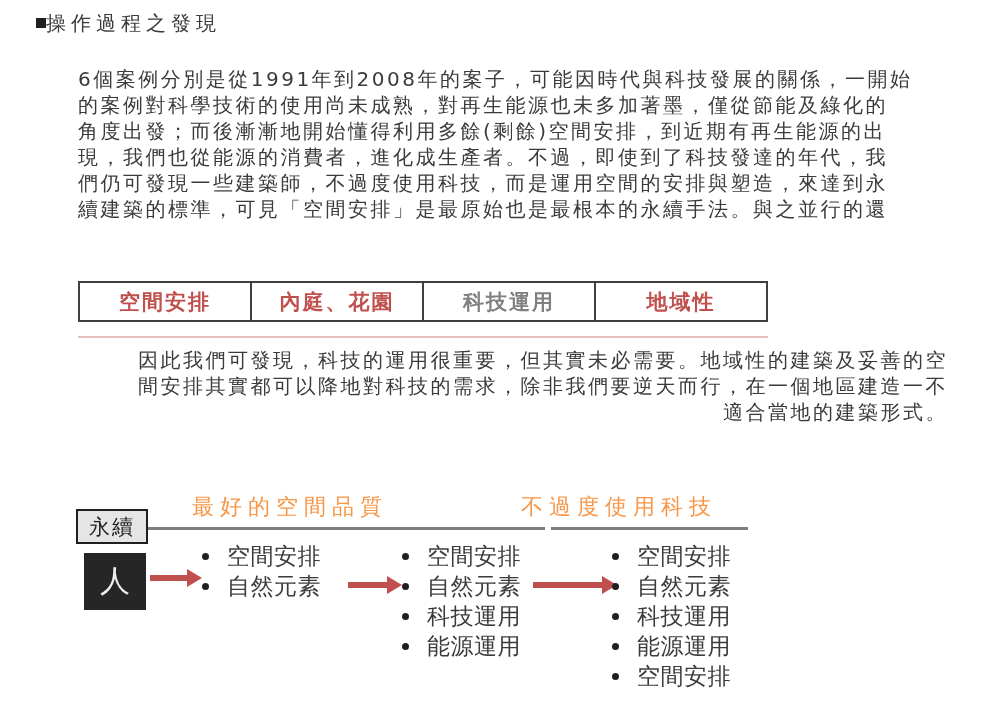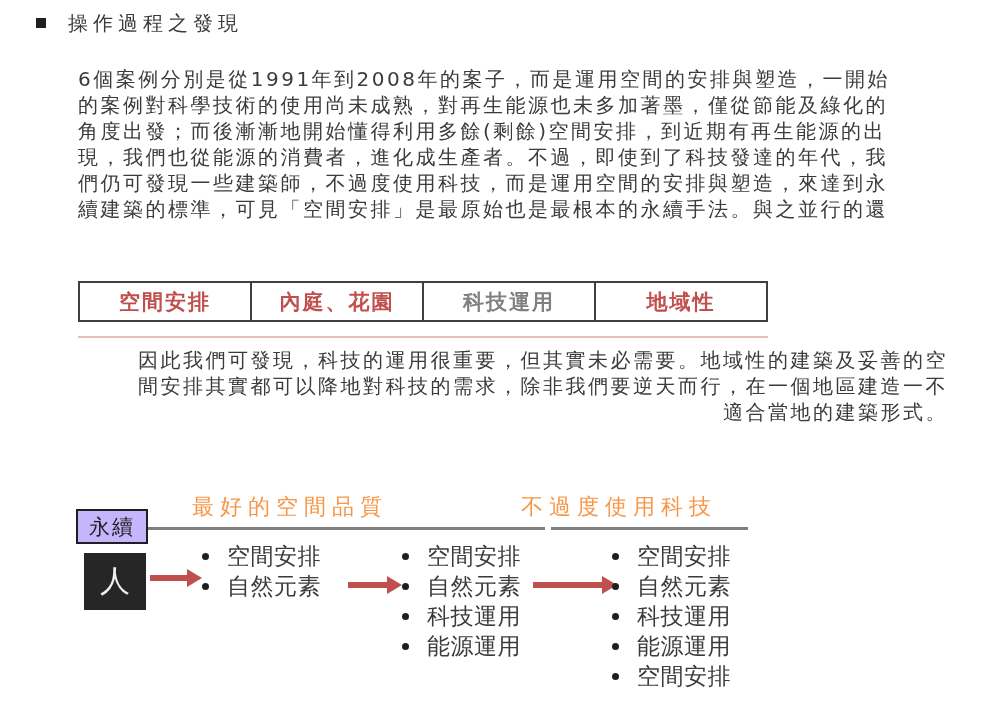--- a/index.html
+++ b/index.html
@@ -4,21 +4,21 @@
 <style>
   html,body{margin:0;padding:0;background:#fff;}
   #slide{
     position:relative;width:1005px;height:704px;background:#ffffff;
     overflow:hidden;font-family:"DejaVu Sans","Liberation Sans",sans-serif;
     color:#3b3b3b;
   }
   
   .title-row{position:absolute;left:36px;top:10px;display:flex;align-items:flex-start;}
   .title-bullet{width:10px;height:10px;background:#1f1f1f;margin-top:8px;flex:none;}
-  .title-text{margin-left:22px;font-size:20px;letter-spacing:5px;color:#3b3b3b;white-space:nowrap;}
+  .title-text{font-size:20px;letter-spacing:5px;color:#3b3b3b;white-space:nowrap;}
   
   .para{position:absolute;left:78px;width:870px;}
   .para .line{height:26px;line-height:26px;font-size:20px;letter-spacing:2.5px;white-space:nowrap;color:#3b3b3b;}
   #para1{top:66px;}
   #para2{top:347px;text-align:right;}
   
   .arch-table{
     position:absolute;left:78px;top:281px;width:690px;height:41px;
     display:flex;border:2px solid #3f3f3f;box-sizing:border-box;
   }
@@ -33,21 +33,21 @@
   .table-underline{position:absolute;left:78px;top:336px;width:690px;height:2px;background:#e8c0be;}
   
   .diag-header{position:absolute;top:492px;font-size:22px;letter-spacing:6px;color:#f79646;white-space:nowrap;}
   #hdr1{left:192px;}
   #hdr2{left:521px;}
   .hline{position:absolute;top:527px;height:3px;background:#7f7f7f;}
   #hline1{left:148px;width:397px;}
   #hline2{left:551px;width:197px;}
   .box-sustain{
     position:absolute;left:76px;top:509px;width:72px;height:35px;
-    background:#c4b5fd;border:2px solid #1f1f1f;box-sizing:border-box;z-index:2;
+    background:#e5e5e5;border:2px solid #1f1f1f;box-sizing:border-box;z-index:2;
     display:flex;align-items:center;justify-content:center;
     font-size:21px;letter-spacing:2px;color:#1f1f1f;
   }
   .box-person{
     position:absolute;left:84px;top:553px;width:62px;height:57px;background:#262626;
     display:flex;align-items:center;justify-content:center;
     font-size:30px;color:#efefef;font-weight:300;
   }
   .arrow{position:absolute;display:flex;align-items:center;}
   .arrow .shaft{flex:1;height:6px;background:#c0504d;}
@@ -70,21 +70,21 @@
 <body>
 
 <div id="slide">
 
   <div class="title-row">
     <div class="title-bullet"></div>
     <div class="title-text">操作過程之發現</div>
   </div>
 
   <div class="para" id="para1">
-    <div class="line">6個案例分別是從1991年到2008年的案子，而是運用空間的安排與塑造，一開始</div>
+    <div class="line">6個案例分別是從1991年到2008年的案子，可能因時代與科技發展的關係，一開始</div>
     <div class="line">的案例對科學技術的使用尚未成熟，對再生能源也未多加著墨，僅從節能及綠化的</div>
     <div class="line">角度出發；而後漸漸地開始懂得利用多餘(剩餘)空間安排，到近期有再生能源的出</div>
     <div class="line">現，我們也從能源的消費者，進化成生產者。不過，即使到了科技發達的年代，我</div>
     <div class="line">們仍可發現一些建築師，不過度使用科技，而是運用空間的安排與塑造，來達到永</div>
     <div class="line">續建築的標準，可見「空間安排」是最原始也是最根本的永續手法。與之並行的還</div>
   </div>
 
   <div class="arch-table">
     <div class="arch-cell c-red">空間安排</div>
     <div class="arch-cell c-red">內庭、花園</div>

